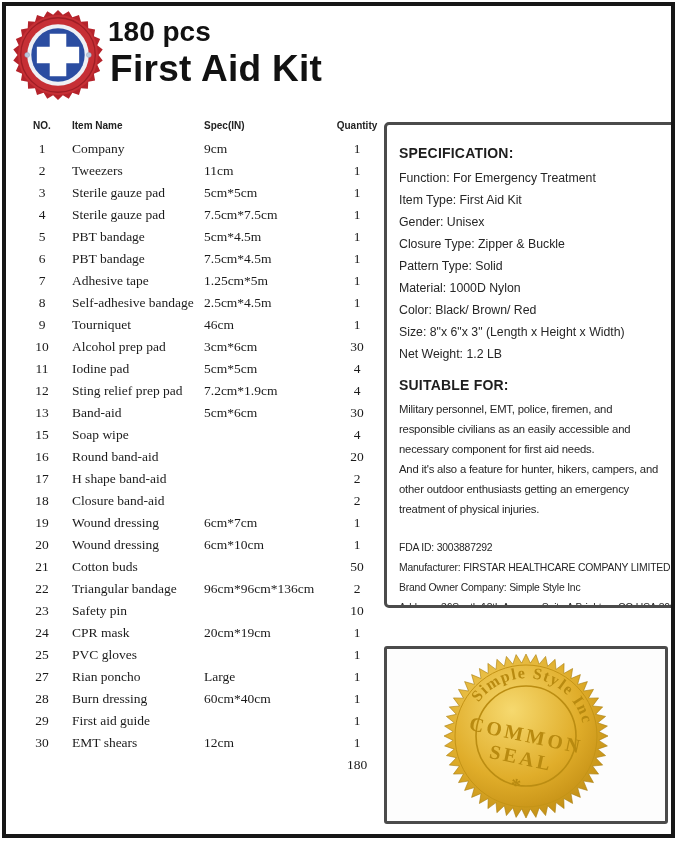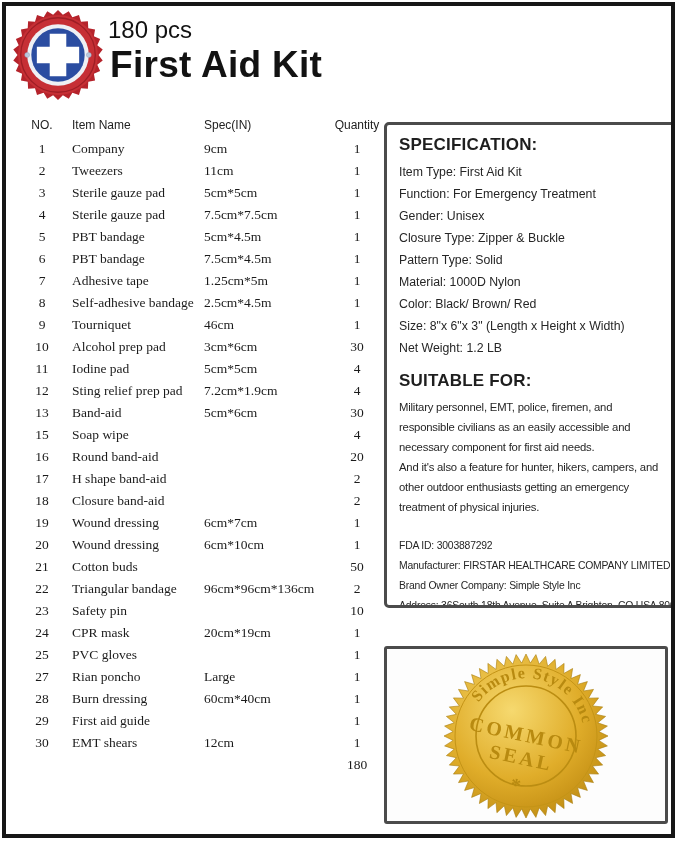--- a/index.html
+++ b/index.html
@@ -8,48 +8,48 @@
     font-family:"Liberation Sans",sans-serif;color:#1c1c1c;
     -webkit-font-smoothing:antialiased;
   }
   .page{
     position:absolute;left:2px;top:2px;width:665px;height:828px;
     border:4px solid #161616;background:#fff;overflow:hidden;
   }
   
   .logo{position:absolute;left:6px;top:3px;width:92px;height:92px;}
   .titles{position:absolute;left:100px;top:12px;line-height:1;}
-  .pcs{font-size:24px;color:#111;margin:0 0 3px 2px;}
+  .pcs{font-size:28px;color:#111;margin:0 0 3px 2px;font-weight:bold;}
   .title{font-size:37px;font-weight:bold;letter-spacing:.3px;margin:4px;color:#121212;}
   
   .items-table{
     position:absolute;left:10px;top:106px;width:370px;
     border-collapse:collapse;table-layout:fixed;
   }
   .items-table col.c-no{width:52px}
   .items-table col.c-name{width:132px}
   .items-table col.c-spec{width:128px}
   .items-table col.c-qty{width:58px}
   .items-table th{
-    font-family:"Liberation Sans",sans-serif;font-size:12px;font-weight:normal;
+    font-family:"Liberation Sans",sans-serif;font-size:10px;font-weight:bold;
     color:#222;height:26px;padding:0;vertical-align:middle;
   }
   .items-table td{
     font-family:"Liberation Serif",serif;font-size:13.5px;color:#1b1b1b;
     height:22px;padding:0;vertical-align:middle;white-space:nowrap;overflow:visible;
   }
   .items-table th.l,.items-table td.l{text-align:left;padding-left:4px;}
   .items-table th.c,.items-table td.c{text-align:center;}
   
   .spec-panel{
     position:absolute;left:378px;top:116px;width:278px;height:474px;
     border:3px solid #4b4b4b;border-radius:5px;background:#fff;
     padding:6px 8px 0 12px;box-sizing:content-box;overflow:hidden;
   }
-  .panel-heading{font-size:17px;font-weight:bold;letter-spacing:.2px;color:#1e1e1e;margin:4px 0 6px;}
+  .panel-heading{font-size:14px;font-weight:bold;letter-spacing:.2px;color:#1e1e1e;margin:14px 0 6px;}
   .spec-lines div{font-size:12.3px;line-height:22px;color:#262626;white-space:nowrap;}
   .suit-head{margin-top:12px;}
   .suit-lines div{font-size:11.3px;letter-spacing:-.2px;line-height:20px;color:#262626;white-space:nowrap;}
   .fda-lines{margin-top:18px;}
   .fda-lines div{font-size:10.6px;letter-spacing:-.2px;line-height:20px;color:#262626;white-space:nowrap;transform:scaleX(.98);transform-origin:left;}
   
   .seal-panel{
     position:absolute;left:378px;top:640px;width:278px;height:172px;
     border:3px solid #4b4b4b;border-radius:3px;background:#fdfdfd;
     display:flex;align-items:center;justify-content:center;box-sizing:content-box;
@@ -270,22 +270,22 @@
         <td class="l"></td>
         <td class="c">180</td>
       </tr>
     </tfoot>
   </table>
 
   <section class="spec-panel">
     <div class="panel-heading">SPECIFICATION:</div>
     <div class="spec-lines">
 
-    <div>Item Type: First Aid Kit</div>
-        <div>Function: For Emergency Treatment</div>
+    <div>Function: For Emergency Treatment</div>
+        <div>Item Type: First Aid Kit</div>
         <div>Gender: Unisex</div>
         <div>Closure Type: Zipper &amp; Buckle</div>
         <div>Pattern Type: Solid</div>
         <div>Material: 1000D Nylon</div>
         <div>Color: Black/ Brown/ Red</div>
         <div>Size: 8"x 6"x 3" (Length x Height x Width)</div>
         <div>Net Weight: 1.2 LB</div>
       </div>
     <div class="panel-heading suit-head">SUITABLE FOR:</div>
     <div class="suit-lines">

